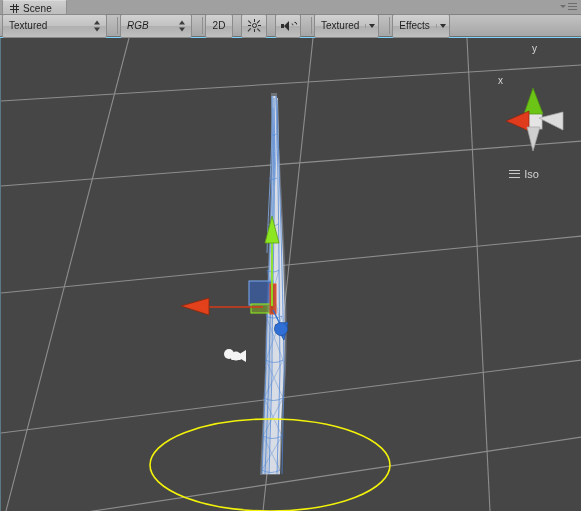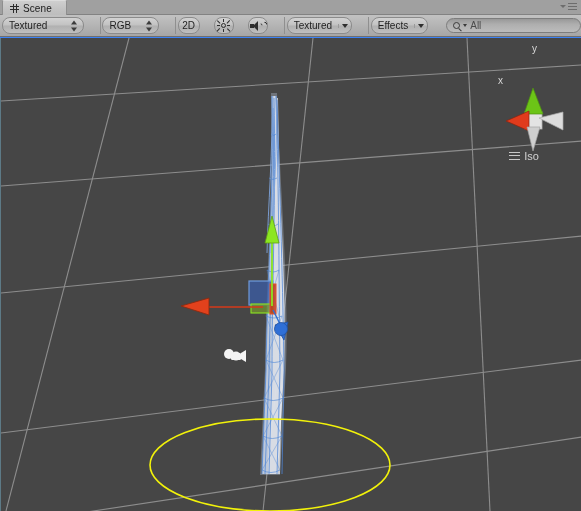--- a/index.html
+++ b/index.html
@@ -5,21 +5,21 @@
   * { margin:0; padding:0; box-sizing:border-box; }
   html,body{
     width:581px; height:511px;
     background:#a0a0a0;
     font-family:"Liberation Sans", sans-serif;
     overflow:hidden;
   }
   #app{
     position:relative;
     width:581px; height:511px;
-    background:#3b82f6;
+    background:#7dd3fc;
   }
 
   
   .tabbar{
     position:absolute; left:0; top:0; width:581px; height:15px;
     background:#a0a0a0;
     border-bottom:1px solid #828282;
   }
   .tab{
     position:absolute; left:2px; top:0; height:15px;
@@ -59,32 +59,32 @@
 
   
   .toolbar{
     position:absolute; left:0; top:15px; width:581px; height:22px;
     background:linear-gradient(to bottom,#c2c2c2 0%,#b4b4b4 50%,#a6a6a6 100%);
     border-bottom:1px solid #6f6f6f;
     display:flex; align-items:center;
     padding-left:2px;
   }
   .tb-btn{
-    height:17px;
+    height:24px;
     display:flex; align-items:center; justify-content:center;
     background:linear-gradient(to bottom,#d2d2d2 0%,#c2c2c2 48%,#b0b0b0 52%,#bfbfbf 100%);
     border:1px solid #8b8b8b;
-    border-radius:8px;
+    border-radius:2px;
     font-size:10px; color:#1f1f1f;
-    margin-right:14px;
+    margin-right:8px;
     position:relative;
     cursor:default;
   }
   .tb-pop{ width:105px; padding-left:6px; justify-content:flex-start; }
-  .tb-pop.rgb{ width:72px; }
+  .tb-pop.rgb{ width:72px;font-style:italic; }
   .tb-pop .updown{
     position:absolute; right:5px; top:50%; transform:translateY(-50%);
     width:7px;height:11px;
   }
   .tb-pop .updown .u,.tb-pop .updown .d{
     position:absolute; left:0; width:0;height:0;
     border-left:3.5px solid transparent;border-right:3.5px solid transparent;
   }
   .tb-pop .updown .u{ top:0; border-bottom:4px solid #3c3c3c; }
   .tb-pop .updown .d{ bottom:0; border-top:4px solid #3c3c3c; }
@@ -170,21 +170,21 @@
     overflow:hidden;
     border-left:1px solid #5d7a86;
   }
   .vp-svg{ position:absolute; left:0; top:0; width:581px; height:473px; display:block; }
 
   
   .axis-label{
     position:absolute; font-size:10px; color:#d8d8d8; pointer-events:none;
   }
   .iso-row{
-    position:absolute; right:42px; top:112px;
+    position:absolute; right:42px; top:130px;
     display:flex; align-items:center; gap:4px;
   }
   .iso-burger{ width:11px;height:9px; position:relative; }
   .iso-burger i{ position:absolute; left:0; width:11px;height:1.4px; background:#c8c8c8; }
   .iso-burger i:nth-child(1){ top:0; }
   .iso-burger i:nth-child(2){ top:3.5px; }
   .iso-burger i:nth-child(3){ top:7px; }
   .iso-txt{ font-size:11px; color:#d2d2d2; }
 </style>
 </head>
@@ -272,25 +272,20 @@
 
     <div class="tb-sep"></div>
 
     <div class="tb-btn">
       <span class="tb-drop">Effects</span>
       <span class="tb-dropcaret">
           <i class="tb-caret"></i>
         </span>
     </div>
 
-    <div class="tb-search">
-      <span class="mag"></span>
-      <span class="mag-caret"></span>
-      <span class="search-txt">All</span>
-    </div>
   </div>
 
   <div class="viewport">
 
     <svg class="vp-svg" viewBox="0 0 581 473">
 
       <g stroke="#9a9a9a" stroke-width="1.1" fill="none" opacity="0.85">
 
         <line x1="0" y1="63" x2="581" y2="27"></line>
         <line x1="0" y1="148" x2="581" y2="103"></line>

